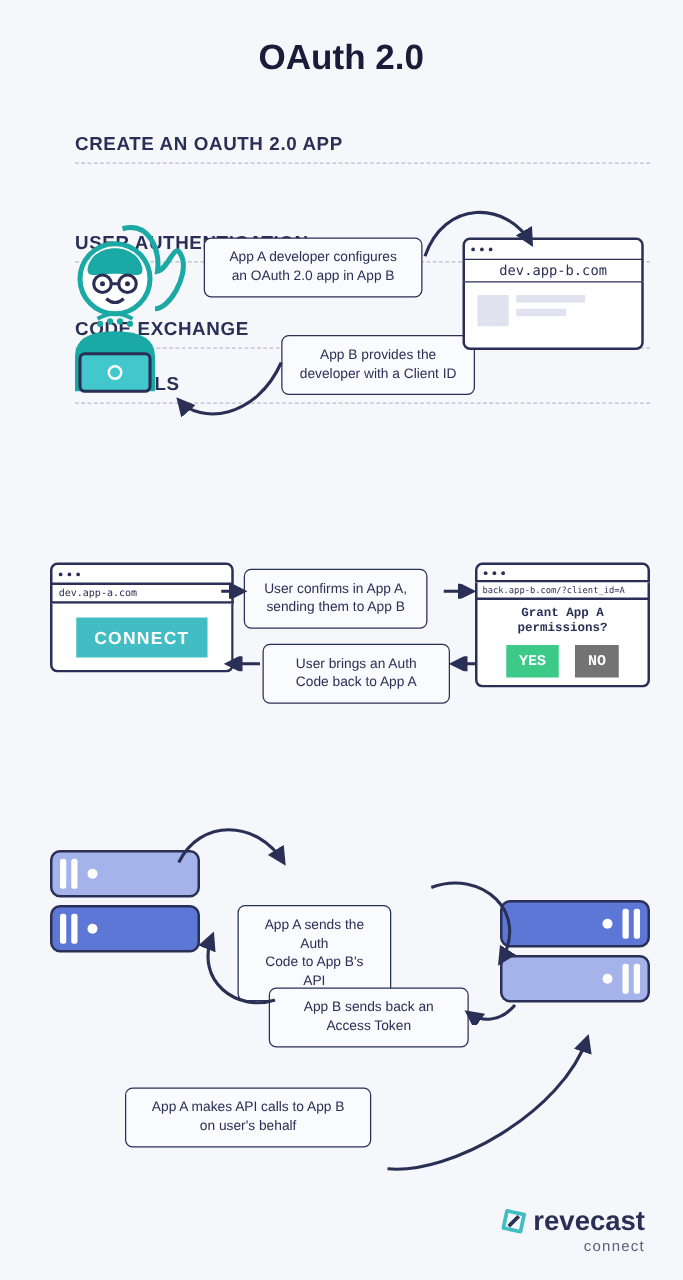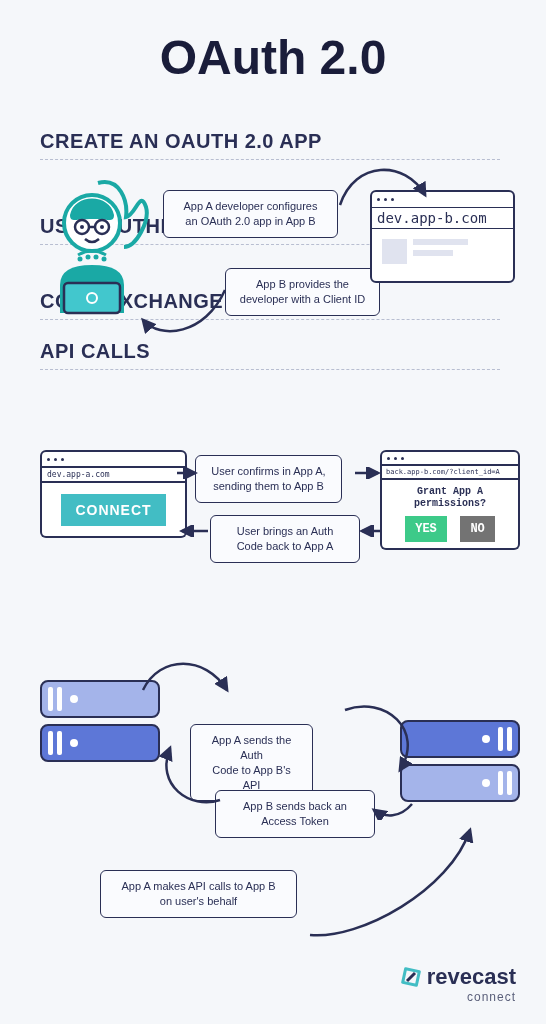--- a/index.html
+++ b/index.html
@@ -6,32 +6,32 @@
   body {
     width: 546px;
     height: 1024px;
     background: #f5f7fa;
     font-family: Arial, Helvetica, sans-serif;
     position: relative;
     color: #2a2f55;
     overflow: hidden;
   }
   .title {
-    font-size: 48px;
+    font-size: 28px;
     font-weight: 900;
     text-align: center;
     margin-top: 30px;
     color: #1a1d3a;
   }
   .section-heading {
-    font-size: 20px;
+    font-size: 15px;
     font-weight: 800;
     letter-spacing: 0.5px;
     color: #2a2f55;
-    margin-left: 40px;
+    margin-left: 60px;
     padding-bottom: 6px;
     border-bottom: 1px dashed #b8bed1;
     width: 460px;
   }
   .s1-heading { margin-top: 45px; }
   .s2-heading { margin-top: 55px; }
   .s3-heading { margin-top: 45px; }
   .s4-heading { margin-top: 20px; }
 
   .info-box {
@@ -45,21 +45,21 @@
     text-align: center;
     color: #2a2f55;
     font-weight: 500;
   }
 
   
   .dev-avatar { position:absolute; left:40px; top:175px; }
   .browser-b  { position:absolute; left:370px; top:190px; width:145px; }
   .browser-b .chrome { height:18px; border:2px solid #2a2f55; border-bottom:1.5px solid #2a2f55; border-radius:6px 6px 0 0; background:#fff; display:flex; align-items:center; padding-left:5px; gap:4px;}
   .browser-b .chrome .dot{width:3px;height:3px;border-radius:50%;background:#2a2f55;}
-  .browser-b .url { font-size:14px; color:#2a2f55; border:2px solid #2a2f55; border-top:none; border-bottom:none; padding:2px 5px; background:#fff; font-family: monospace;}
+  .browser-b .url { font-size:11px; color:#2a2f55; border:2px solid #2a2f55; border-top:none; border-bottom:none; padding:2px 5px; background:#fff; font-family: monospace; text-align: center;}
   .browser-b .body { height:55px; border:2px solid #2a2f55; border-top:1.5px solid #2a2f55; border-radius:0 0 6px 6px; background:#fff; padding:10px;}
   .browser-b .body .ph1{width:25px;height:25px;background:#e0e3ef;display:inline-block;vertical-align:top;}
   .browser-b .body .ph2{display:inline-block;vertical-align:top;margin-left:6px;}
   .browser-b .body .line{width:55px;height:6px;background:#e0e3ef;margin-bottom:5px;}
 
   
   .browser-a { position:absolute; left:40px; top:450px; width:147px; }
   .browser-a .chrome { height:18px; border:2px solid #2a2f55; border-radius:6px 6px 0 0; background:#fff; display:flex; align-items:center; gap:4px; padding-left:5px;}
   .browser-a .chrome .dot{width:3px;height:3px;border-radius:50%;background:#2a2f55;}
   .browser-a .url{font-size:8px;border:2px solid #2a2f55;border-top:none;padding:2px 5px;background:#fff;font-family:monospace;}

